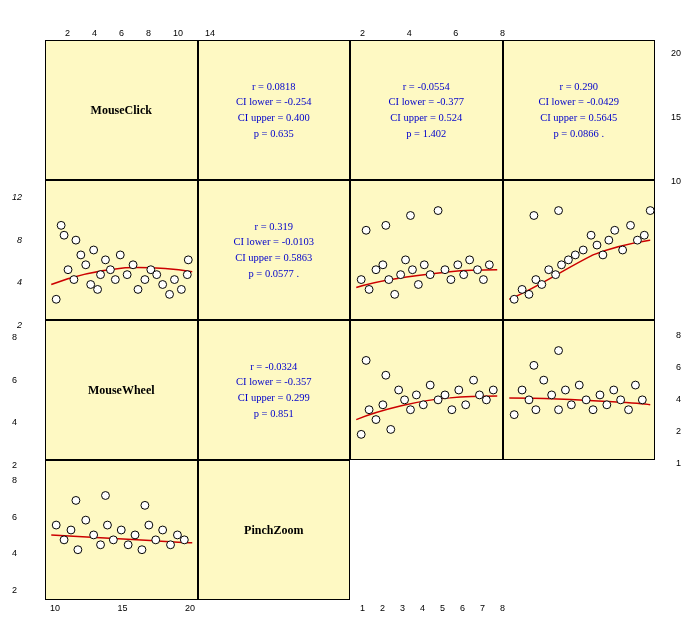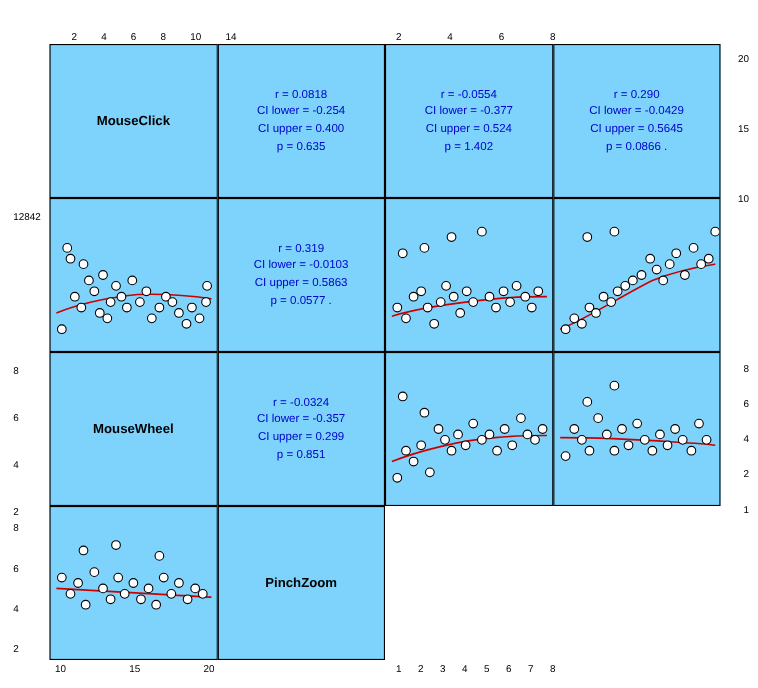--- a/index.html
+++ b/index.html
@@ -26,21 +26,22 @@
       height: 560px;
       display: grid;
       grid-template-columns: repeat(4, 1fr);
       grid-template-rows: repeat(4, 1fr);
     }
 
     .cell {
       border: 1px solid #000;
       position: relative;
       overflow: hidden;
-      background: #7dd3fc;
+      background: #fef9c3;
+      font-family: Liberation Serif, serif;
     }
 
     .cell-label {
       display: flex;
       align-items: center;
       justify-content: center;
       height: 100%;
       font-size: 12px;
       font-weight: bold;
       color: #000;
@@ -109,21 +110,21 @@
   </div>
 
   <div style="position:absolute;top:330px;right:8px;height:138px;display:flex;flex-direction:column;justify-content:space-between;font-size:9px;">
     <span>8</span>
     <span>6</span>
     <span>4</span>
     <span>2</span>
     <span>1</span>
   </div>
 
-  <div style="position:absolute;top:192px;left:12px;height:138px;display:flex;flex-direction:row;justify-content:space-between;font-size:9px;text-align:right;">
+  <div style="position:absolute;top:192px;left:12px;height:138px;display:flex;flex-direction:column;justify-content:space-between;font-size:9px;text-align:right;font-style:italic;">
     <span>12</span>
     <span>8</span>
     <span>4</span>
     <span>2</span>
   </div>
 
   <div style="position:absolute;top:332px;left:12px;height:138px;display:flex;flex-direction:column;justify-content:space-between;font-size:9px;text-align:right;">
     <span>8</span>
     <span>6</span>
     <span>4</span>

